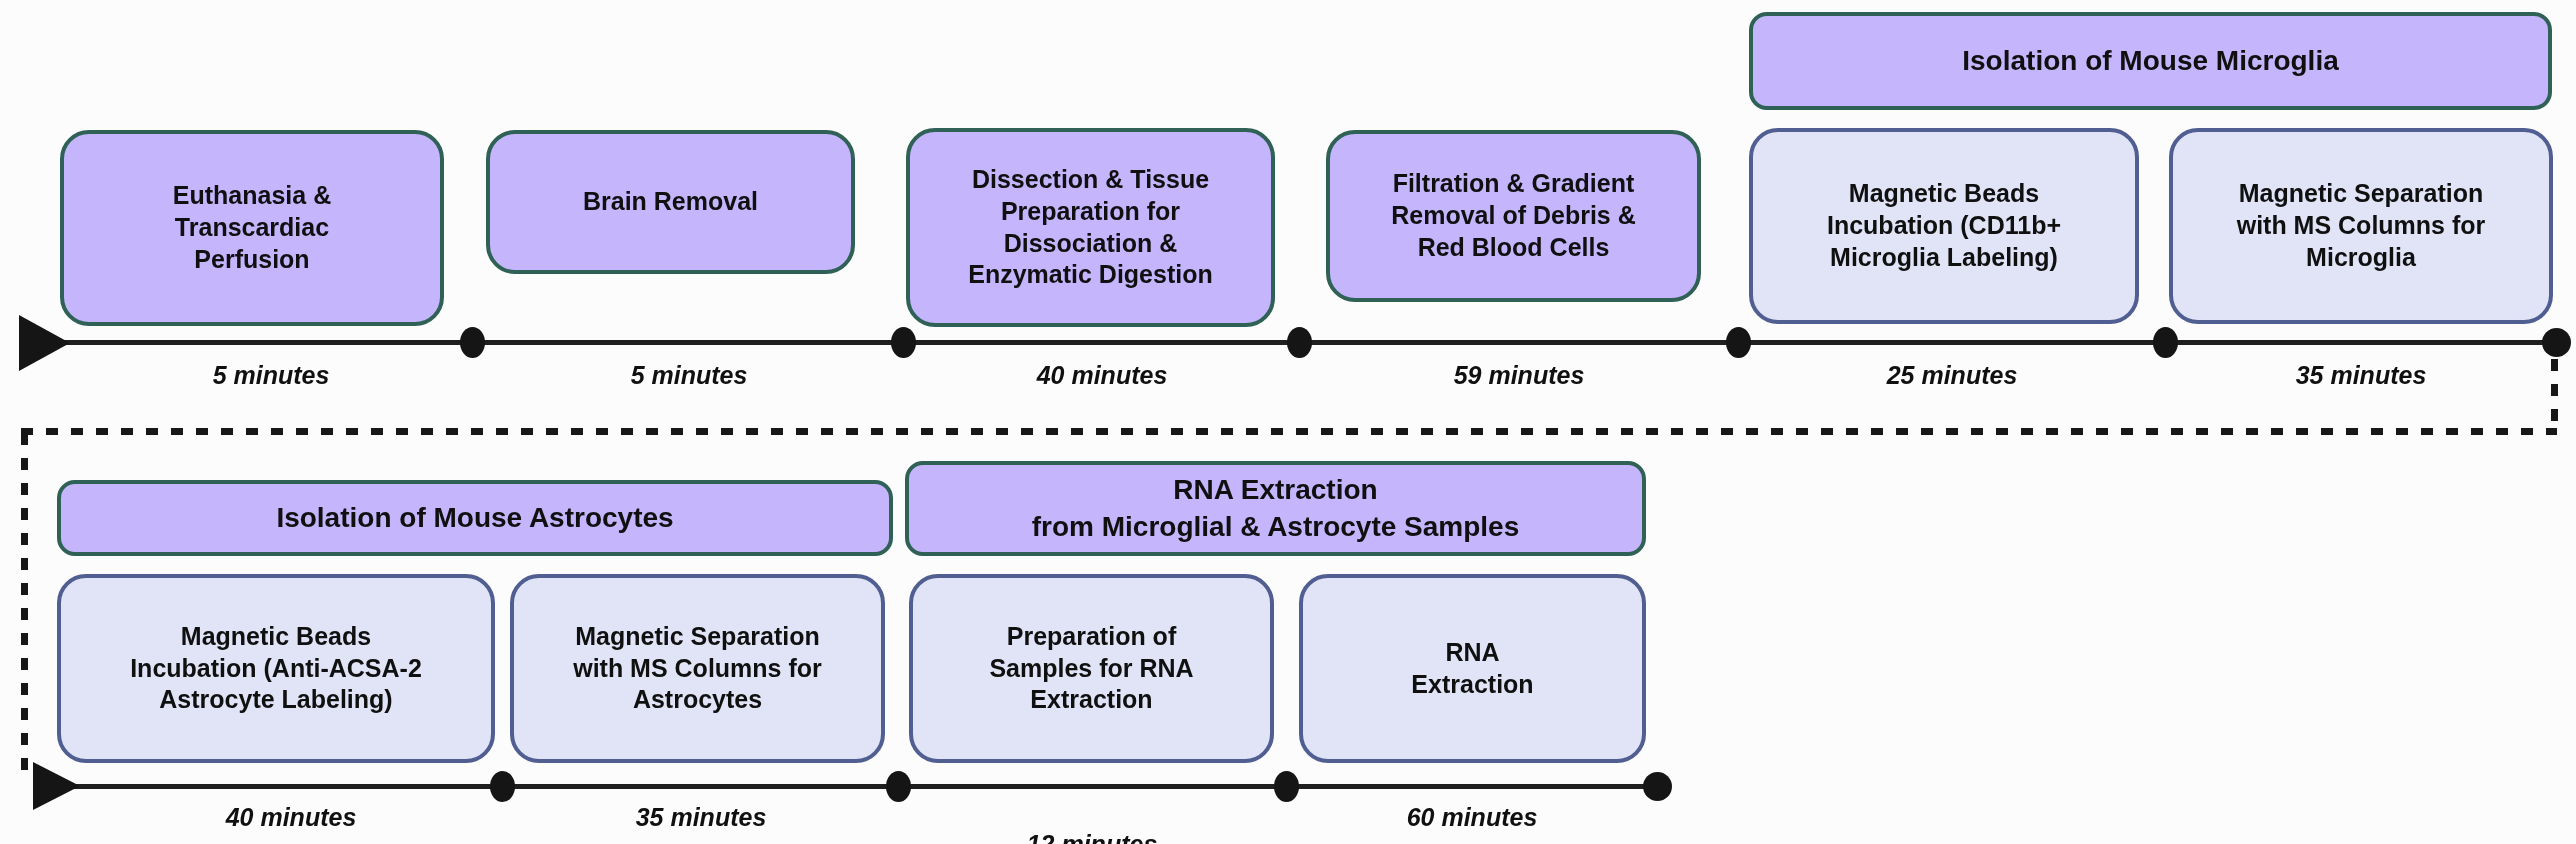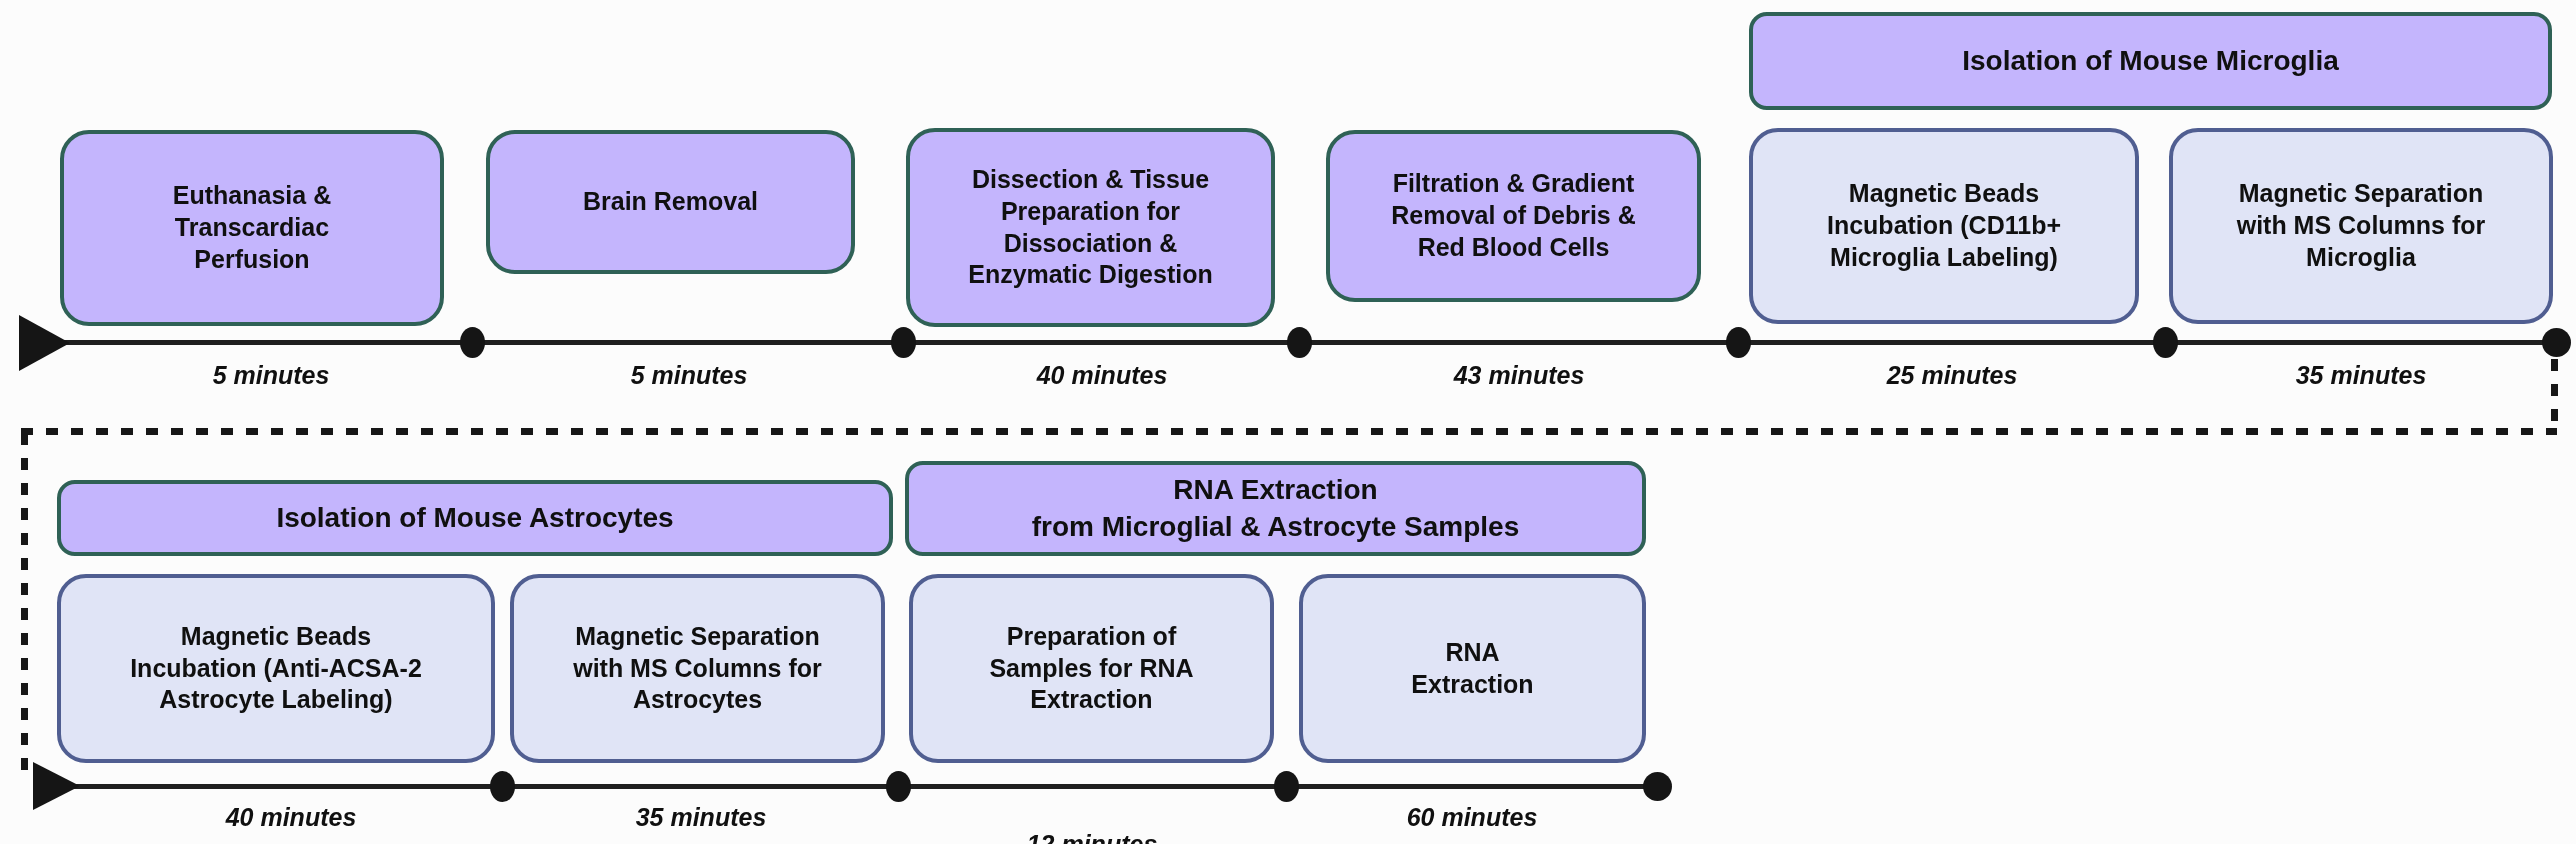--- a/index.html
+++ b/index.html
@@ -76,21 +76,21 @@
   <div class="tl-dot" style="left:460px;  top:327px;"></div>
   <div class="tl-dot" style="left:891px; top:327px;"></div>
   <div class="tl-dot" style="left:1287px; top:327px;"></div>
   <div class="tl-dot" style="left:1726px; top:327px;"></div>
   <div class="tl-dot" style="left:2153px; top:327px;"></div>
   <div class="tl-end" style="left:2542px; top:328px;"></div>
 
   <div class="duration" style="left:114px;  top:361px;">5 minutes</div>
   <div class="duration" style="left:532px;  top:361px;">5 minutes</div>
   <div class="duration" style="left:945px; top:361px;">40 minutes</div>
-  <div class="duration" style="left:1362px; top:361px;">43 minutes</div>
+  <div class="duration" style="left:1362px; top:361px;">59 minutes</div>
   <div class="duration" style="left:1795px; top:361px;">25 minutes</div>
   <div class="duration" style="left:2204px; top:361px;">35 minutes</div>
 
   <div class="dash-v" style="left:2551px; top:359px; height:74px;"></div>
   <div class="dash-h" style="left:20.5px; top:428px; width:2536px;"></div>
   <div class="dash-v" style="left:20.5px; top:433px; height:343px;"></div>
 
   <div class="box green hdr" style="left:57px; top:480px; width:836px; height:76px;">Isolation of Mouse Astrocytes</div>
   <div class="box green hdr" style="left:905px; top:461px; width:741px; height:95px;">RNA Extraction
 from Microglial &amp; Astrocyte Samples</div>

